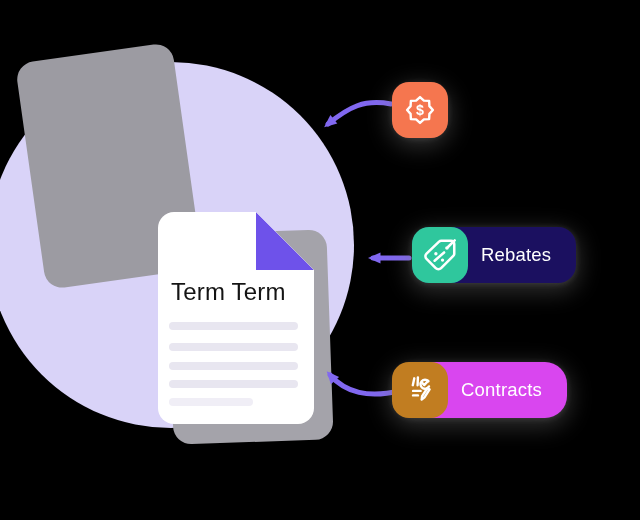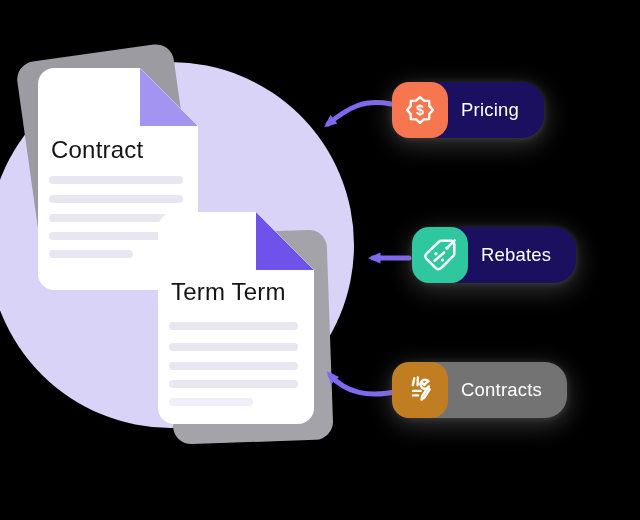--- a/index.html
+++ b/index.html
@@ -52,44 +52,35 @@
   }
   .pill .tile{
     width:56px;height:56px;border-radius:17px;flex:0 0 auto;
     display:flex;align-items:center;justify-content:center;
   }
   .pill .lbl{
     color:#fff;font-size:18.5px;font-weight:500;letter-spacing:.2px;
     margin-left:13px;padding-right:25px;white-space:nowrap;
   }
   .pill.pricing{left:392px;top:82px;}
-  .pill.rebates{left:412px;top:227px;}
+  .pill.rebates{left:412px;top:227px;border-radius:18px;}
   .pill.contracts{left:392px;top:362px;}
   .tile svg{display:block;}
   .ic{stroke:#fff;fill:none;stroke-width:1.6;stroke-linecap:round;stroke-linejoin:round;}
   .icf{fill:#fff;stroke:none;}
   .ic-dollar{fill:#fff;font-size:9.5px;font-weight:700;font-family:"Liberation Sans",sans-serif;}
 </style>
 </head>
 <body style="background: rgb(0, 0, 0);">
 
 <div class="stage">
 
   <div class="bg-circle" style="background: rgb(217, 211, 248);"></div>
 
   <div class="doc-shadow one"></div>
-  <div class="doc contract">
-    <div class="fold" style="background: rgb(163, 148, 241);"></div>
-    <div class="doc-title">Contract</div>
-    <div class="tline" style="top:108px;width:134px;"></div>
-    <div class="tline" style="top:127px;width:134px;"></div>
-    <div class="tline" style="top:146px;width:134px;"></div>
-    <div class="tline" style="top:164px;width:134px;"></div>
-    <div class="tline" style="top:182px;width:84px;"></div>
-  </div>
 
   <div class="doc-shadow two"></div>
   <div class="doc termsheet">
     <div class="fold" style="background: rgb(110, 82, 234);"></div>
     <div class="doc-title">Term Term</div>
     <div class="tline" style="top:110px;width:129px;"></div>
     <div class="tline" style="top:131px;width:129px;"></div>
     <div class="tline" style="top:150px;width:129px;"></div>
     <div class="tline" style="top:168px;width:129px;"></div>
     <div class="tline" style="top:186px;width:84px;background:#f0eef6;"></div>
@@ -106,40 +97,39 @@
     <path class="a" d="M400 391 C 368 398 346 393 330 375" marker-end="url(#ah)" style="stroke: rgb(129, 104, 240);"></path>
   </svg>
 
   <div class="pill pricing" style="background: rgb(27, 16, 96);">
     <div class="tile" style="background: rgb(245, 118, 79);">
       <svg width="36" height="36" viewBox="0 0 24 24">
         <polygon class="ic" points="20.6,12 18.28,14.6 18.08,18.08 14.6,18.28 12,20.6 9.4,18.28 5.92,18.08 5.72,14.6 3.4,12 5.72,9.4 5.92,5.92 9.4,5.72 12,3.4 14.6,5.72 18.08,5.92 18.28,9.4"></polygon>
         <text class="ic-dollar" x="12" y="15.4" text-anchor="middle">$</text>
       </svg>
     </div>
-    <span class="lbl">Pricing</span>
   </div>
 
   <div class="pill rebates" style="background: rgb(27, 16, 96);">
     <div class="tile" style="background: rgb(47, 199, 157);">
       <svg width="38" height="38" viewBox="0 0 24 24">
         <g transform="scale(-1,1) translate(-24,0)">
           <path class="ic" d="M12.6 3.6 A2 2 0 0 0 11.2 3 H5 a2 2 0 0 0 -2 2 v6.2 a2 2 0 0 0 .6 1.4 l7.7 7.7 a2.4 2.4 0 0 0 3.4 0 l5.8 -5.8 a2.4 2.4 0 0 0 0 -3.4 Z"></path>
         </g>
         <circle class="icf" cx="16.4" cy="7.6" r="1.15"></circle>
         <line class="ic" x1="17.2" y1="6.8" x2="21.3" y2="2.7"></line>
         <line class="ic" x1="8.6" y1="15.6" x2="14.6" y2="10.4"></line>
         <circle class="icf" cx="9.4" cy="11.2" r="1.05"></circle>
         <circle class="icf" cx="13.6" cy="15.2" r="1.05"></circle>
       </svg>
     </div>
     <span class="lbl">Rebates</span>
   </div>
 
-  <div class="pill contracts" style="background: #737373;">
+  <div class="pill contracts" style="background: #d946ef;">
     <div class="tile" style="background: rgb(193, 125, 33);">
       <svg width="36" height="36" viewBox="0 0 24 24">
         <path class="ic" d="M8.2 4.2 L7.2 8.8"></path>
         <path class="ic" d="M10.6 3.6 L10.4 8.8"></path>
         <path class="ic" d="M17.6 6.2 a3 3 0 1 0 .4 3.4"></path>
         <path class="ic" d="M13.6 7.4 l1.3 1.3 2.5 -2.8"></path>
         <path class="ic" d="M7.4 12.6 h5"></path>
         <path class="ic" d="M7.4 15.6 h3.2"></path>
         <path class="ic" d="M18.4 11.6 l-3.4 5.3 -1.9 1.5 .3 -2.3 3.4 -5.2 z"></path>
       </svg>

